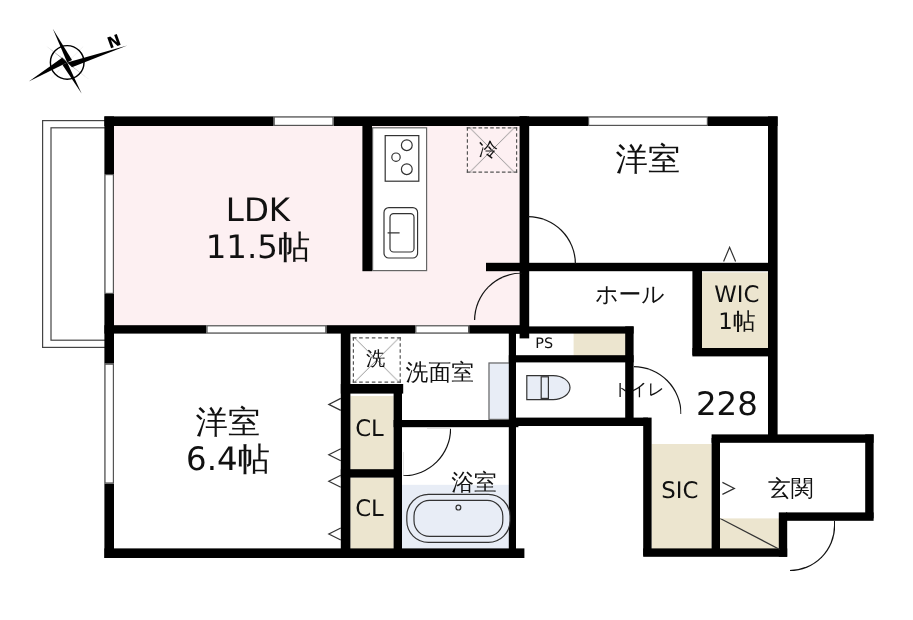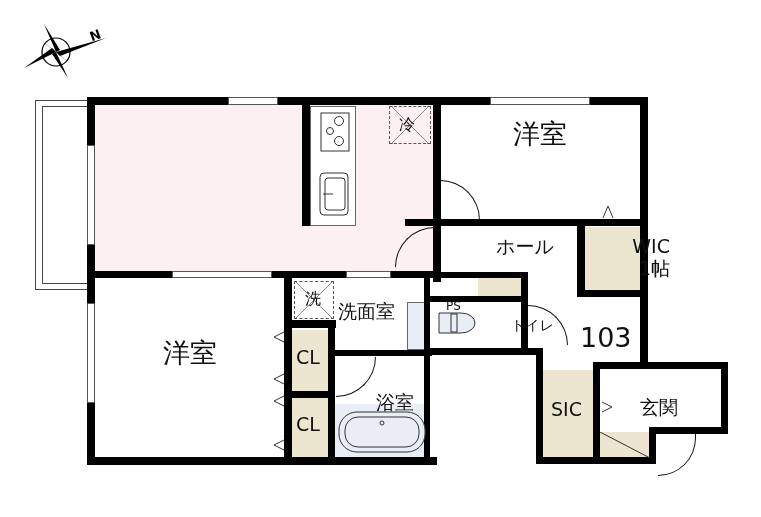--- a/index.html
+++ b/index.html
@@ -4,21 +4,21 @@
 <style>
   html,body{margin:0;padding:0;background:#fff;}
   body{width:761px;height:517px;position:relative;overflow:hidden;font-family:"DejaVu Sans",sans-serif;}
   .abs{position:absolute;box-sizing:border-box;}
   .wall{position:absolute;background:#000;}
   .win{position:absolute;background:#fff;border:1px solid #555;box-sizing:border-box;}
   .lbl{position:absolute;color:#111;text-align:center;line-height:1.15;white-space:nowrap;}
   .big{font-size:27px;}
   .mid{font-size:19px;}
   .sm{font-size:16px;}
-  .xs{font-size:12px;margin-top:20px;}
+  .xs{font-size:12px;}
   .door{position:absolute;border:1.5px solid #111;box-sizing:border-box;}
 </style>
 </head>
 <body>
 
 <div class="abs" style="left:18px;top:20px;width:90px;height:60px;">
   <svg width="90" height="60" viewBox="0 0 90 60">
     <circle cx="38" cy="32" r="14" fill="none" stroke="#000" stroke-width="1.2"></circle>
     <polygon points="38,32 88,18 42,36" fill="#000"></polygon>
     <polygon points="38,32 6,48 34,28" fill="#000"></polygon>
@@ -126,33 +126,36 @@
   <polyline points="2,14 7,2 12,14" fill="none" stroke="#333"></polyline>
 </svg>
 <svg class="abs" style="left:600px;top:400px;" width="14" height="14" viewBox="0 0 14 14">
   <polyline points="2,2 12,7 2,12" fill="none" stroke="#333"></polyline>
 </svg>
 <svg class="abs" style="left:600px;top:432px;" width="50" height="26" viewBox="0 0 50 26">
   <line x1="0" y1="0" x2="50" y2="26" stroke="#333"></line>
 </svg>
 
 <div class="lbl big" style="left:160px;top:160px;width:110px;">
+  <div>LDK</div>
+  <div>11.5帖</div>
 </div>
 <div class="lbl big" style="left:490px;top:118px;width:100px;">
   <div>洋室</div>
 </div>
 <div class="lbl big" style="left:130px;top:337px;width:120px;">
   <div>洋室</div>
+  <div>6.4帖</div>
 </div>
 <span class="lbl mid" style="left:496px;top:236px;">ホール</span>
-<div class="lbl mid" style="left:614px;top:236px;width:56px;text-align:right;">
+<div class="lbl mid" style="left:586px;top:236px;width:56px;">
   <div>WIC</div>
   <div>1帖</div>
 </div>
 <span class="lbl xs" style="left:446px;top:280px;">PS</span>
 <span class="lbl sm" style="left:481px;top:317px;font-size:14px;margin-left:30px;">トイレ</span>
 <span class="lbl mid" style="left:338px;top:301px;">洗面室</span>
 <span class="lbl mid" style="left:376px;top:392px;">浴室</span>
 <span class="lbl mid" style="left:296px;top:347px;">CL</span>
 <span class="lbl mid" style="left:296px;top:414px;">CL</span>
 <span class="lbl mid" style="left:551px;top:399px;">SIC</span>
 <span class="lbl mid" style="left:640px;top:397px;">玄関</span>
-<span class="lbl big" style="left:580px;top:322px;">103</span>
+<span class="lbl big" style="left:580px;top:322px;">228</span>
 
 </body></html>

